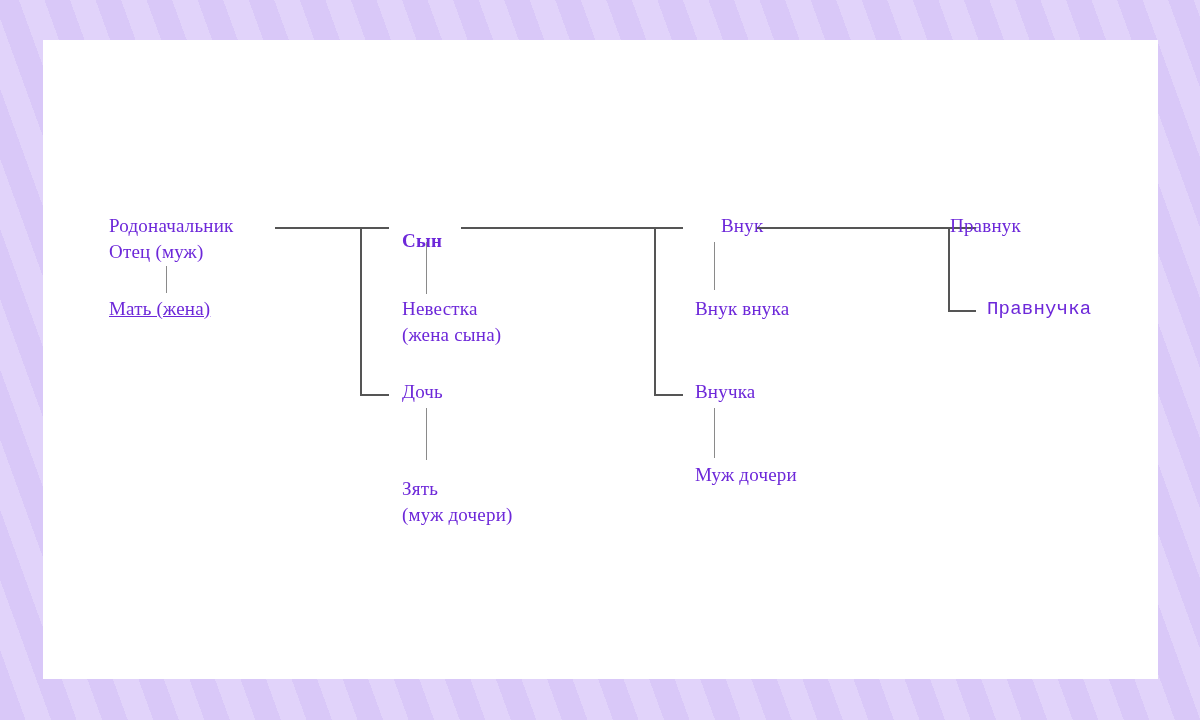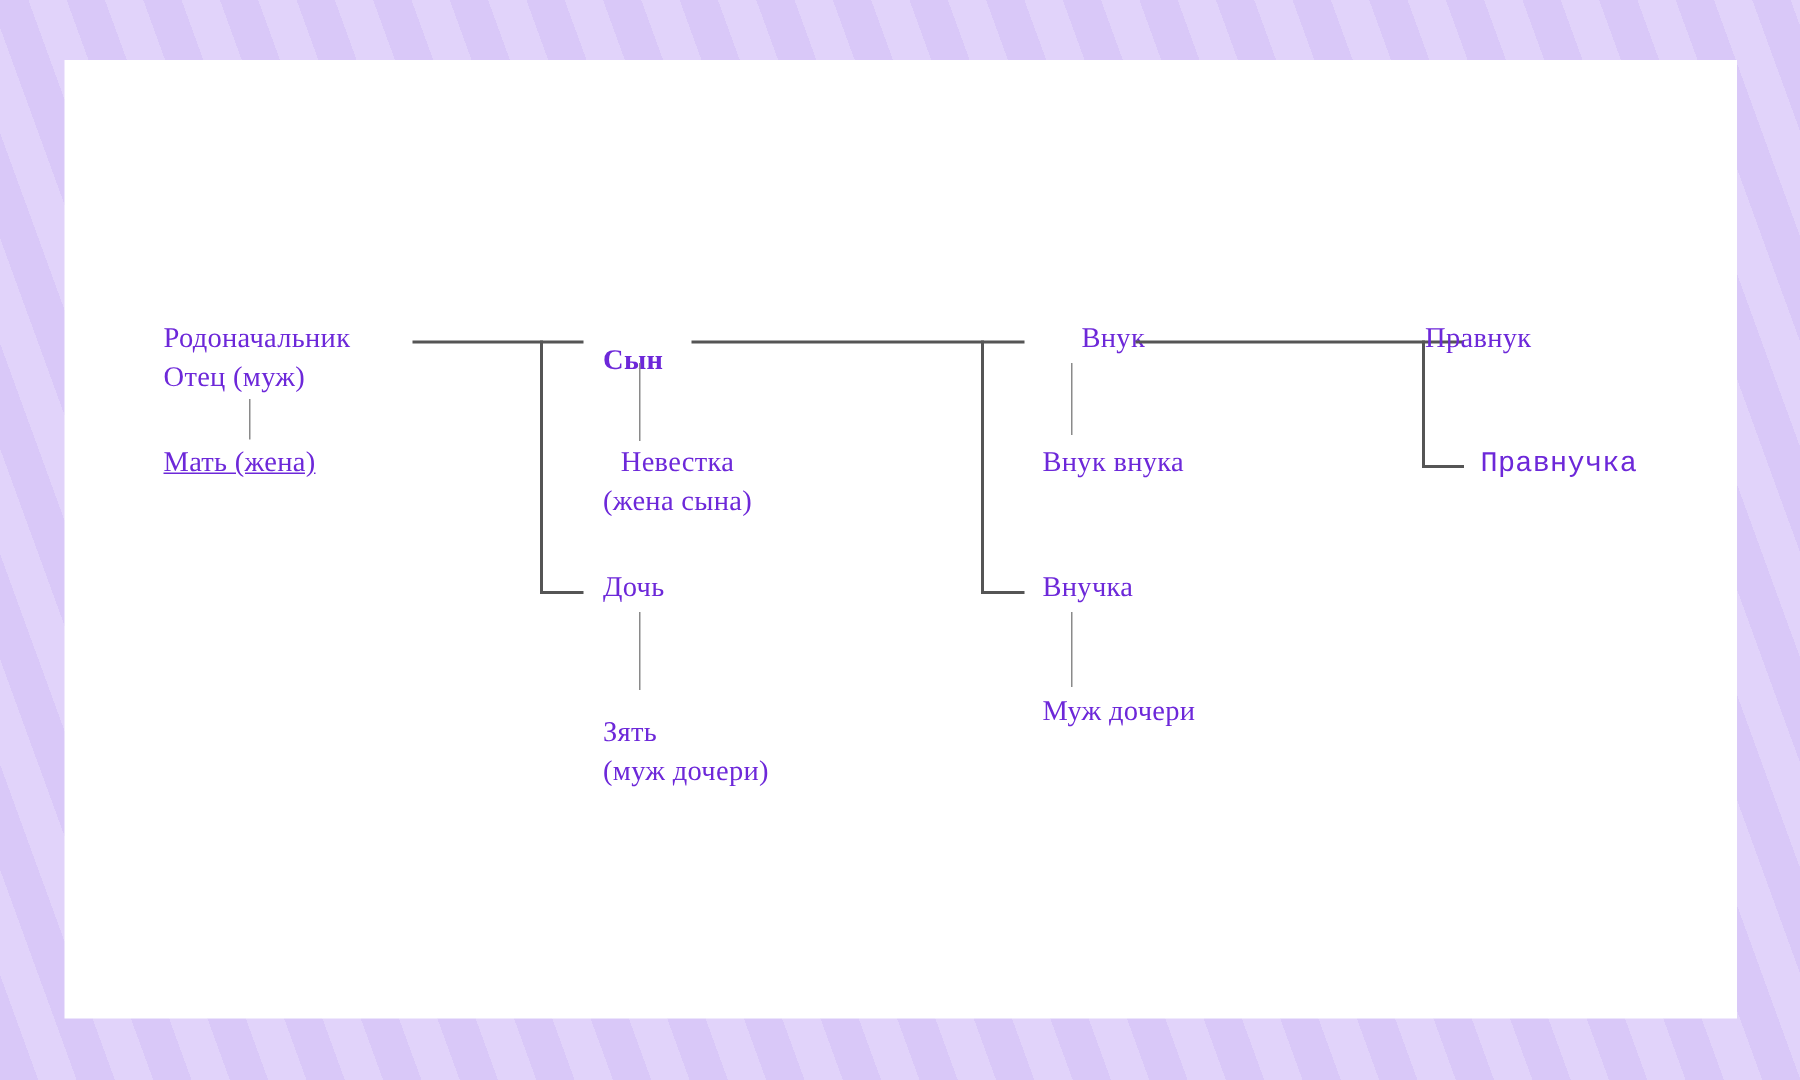--- a/index.html
+++ b/index.html
@@ -63,21 +63,21 @@
 </div>
 <div class="vline light" style="left:166px; top:266px; height:27px;"></div>
 <div class="label" style="left:109px; top:296px;text-decoration:underline;">Мать (жена)</div>
 
 <div class="hline" style="left:275px; top:227px; width:114px;"></div>
 <div class="vline" style="left:360px; top:227px; height:169px;"></div>
 <div class="hline" style="left:360px; top:394px; width:29px;"></div>
 
 <div class="label" style="left:402px; top:228px;font-weight:bold;">Сын</div>
 <div class="vline light" style="left:426px; top:242px; height:52px;"></div>
-<div class="label" style="left:402px; top:296px;text-align:center;">
+<div class="label" style="left:402px; top:296px;">
   <div>Невестка</div>
   <div>(жена сына)</div>
 </div>
 
 <div class="label" style="left:402px; top:379px;">Дочь</div>
 <div class="vline light" style="left:426px; top:408px; height:52px;"></div>
 <div class="label" style="left:402px; top:476px;">
   <div>Зять</div>
   <div>(муж дочери)</div>
 </div>

